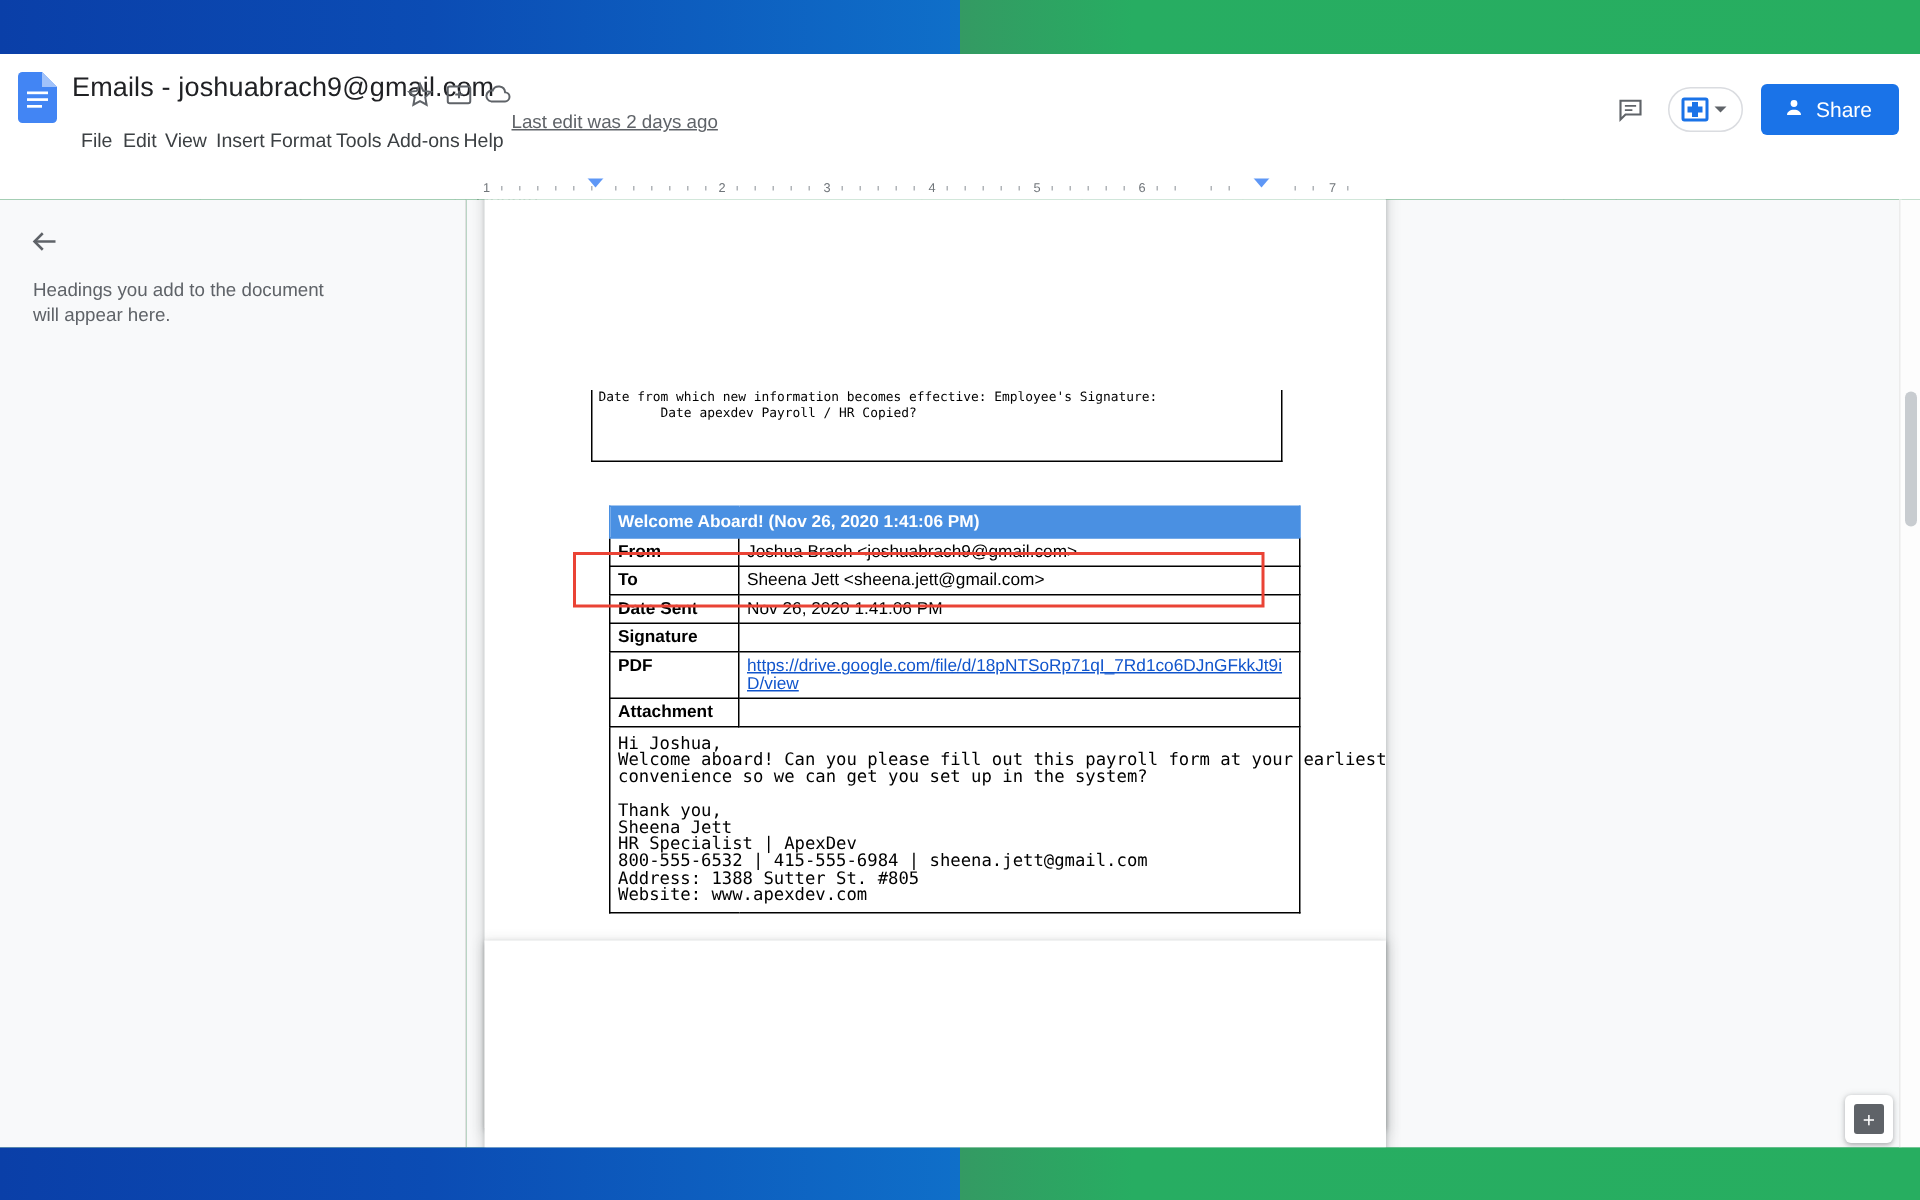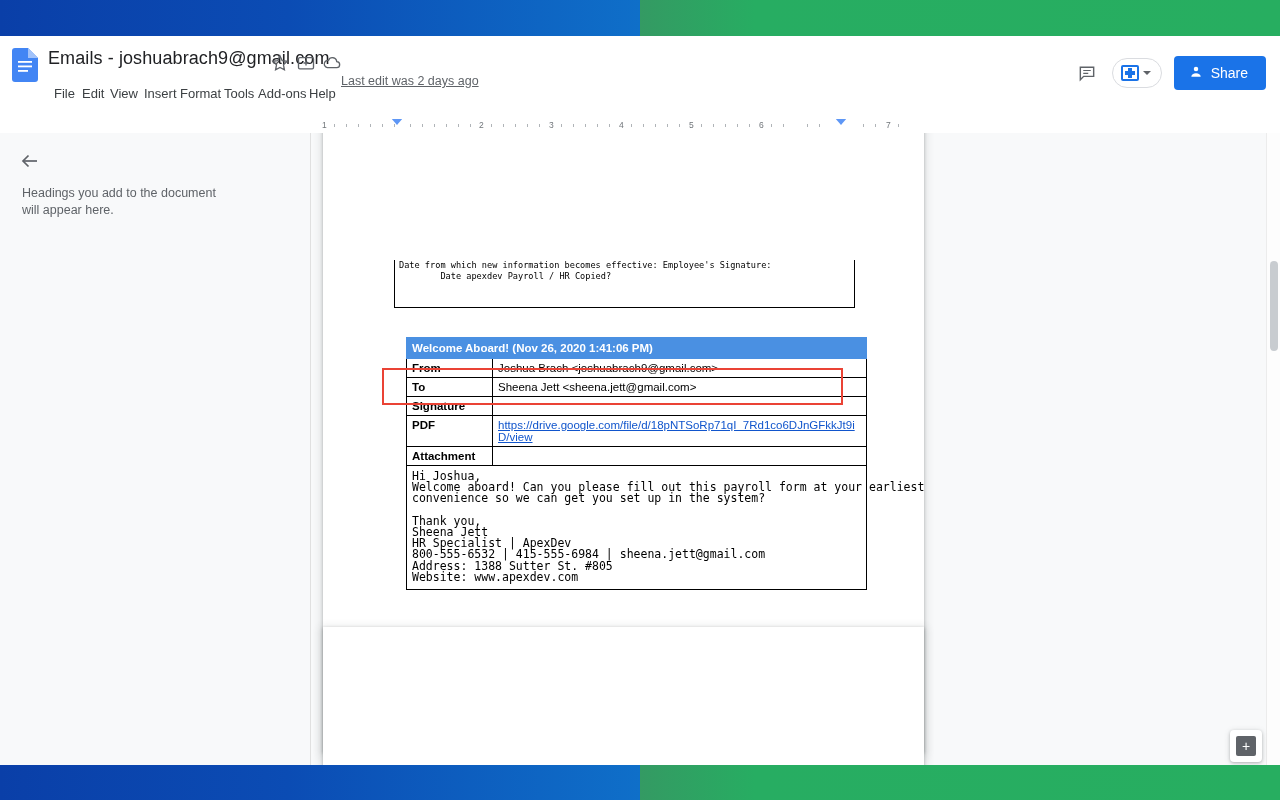--- a/index.html
+++ b/index.html
@@ -592,20 +592,24 @@
             </tr>
             <tr>
               <td class="lbl">From</td>
               <td>Joshua Brach &lt;joshuabrach9@gmail.com&gt;</td>
             </tr>
             <tr>
               <td class="lbl">To</td>
               <td>Sheena Jett &lt;sheena.jett@gmail.com&gt;</td>
             </tr>
             <tr>
+              <td class="lbl">Date Sent</td>
+              <td>Nov 26, 2020 1:41:06 PM</td>
+            </tr>
+            <tr>
               <td class="lbl">Signature</td>
               <td>&nbsp;</td>
             </tr>
             <tr>
               <td class="lbl">PDF</td>
               <td>
                 <a href="#">https://drive.google.com/file/d/18pNTSoRp71qI_7Rd1co6DJnGFkkJt9iD/view</a>
               </td>
             </tr>
             <tr>

